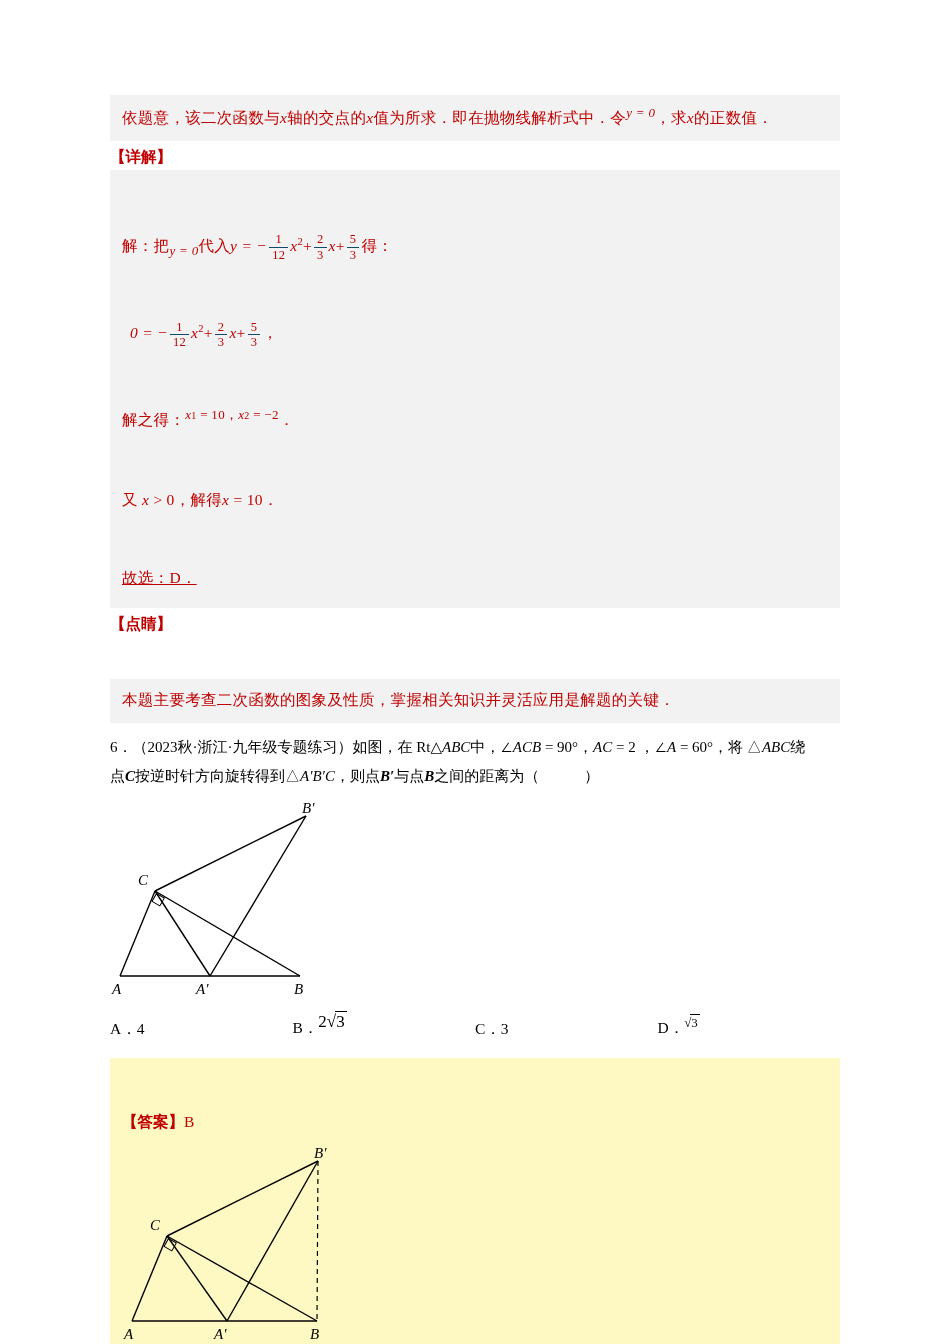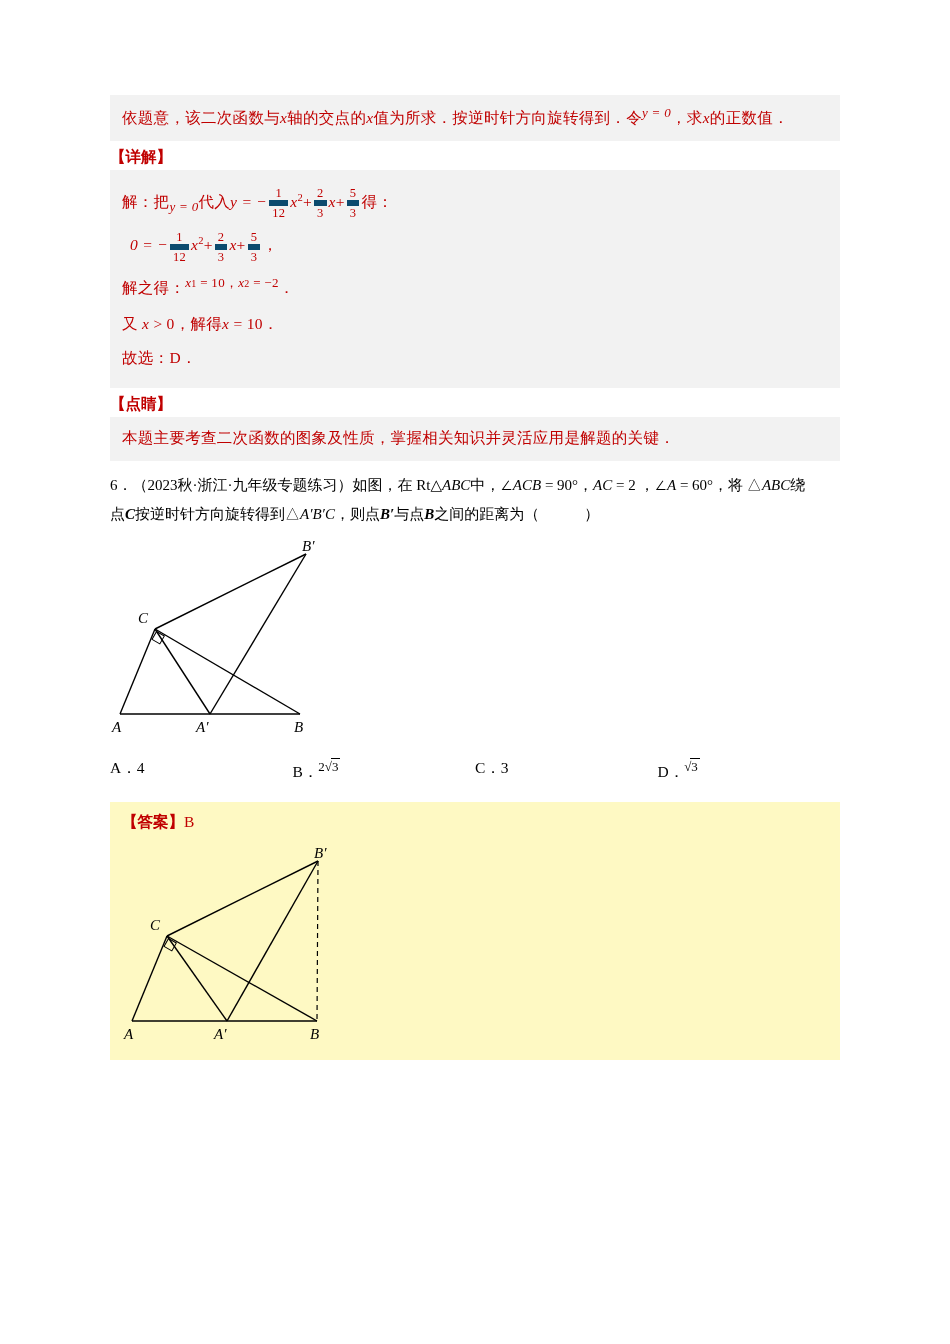--- a/index.html
+++ b/index.html
@@ -9,21 +9,21 @@
     font-family:"Liberation Serif", serif;
     color:#000;
   }
   .page{
     position:relative;
     width:950px;
     height:1344px;
     box-sizing:border-box;
     padding:0 110px;
   }
-  .red{color:#c00000;}
+  .red{color:#c00000;margin-top:44px;}
   .shade{background:#f2f2f2;}
   .blk{
     padding:6px 12px 8px 12px;
     box-sizing:border-box;
   }
   .line{
     font-size:15.5px;
     line-height:1.9;
     letter-spacing:.3px;
   }
@@ -36,21 +36,21 @@
   
   .frac{
     display:inline-block;
     vertical-align:middle;
     text-align:center;
     font-size:12.5px;
     line-height:1.15;
     margin:0 2px;
   }
   .frac .num{display:block;padding:0 3px;}
-  .frac .den{display:block;border-top:6px solid #0c4a6e;padding:0 3px;}
+  .frac .den{display:block;border-top:1px solid #0c4a6e;padding:0 3px;}
   .sup{font-size:.68em;vertical-align:super;}
   .sqrt{
     display:inline-block;
     border-top:1px solid #000;
     padding:0 2px 0 1px;
     margin-left:-1px;
   }
   .radical{display:inline-block;}
   .q-num{
     font-size:15px;
@@ -70,21 +70,21 @@
   }
   .small{font-size:13px;}
   .hdr-line{font-size:15.5px;line-height:1.85;}
 </style>
 </head>
 <body>
 
 <div class="page">
 
   <div class="blk shade line" style="margin-top:95px;">
-    <span class="red">依题意，该二次函数与</span><span class="red mathi">x</span><span class="red">轴的交点的</span><span class="red mathi">x</span><span class="red">值为所求．按逆时针方向旋转得到．令</span><span class="red mathi small" style="vertical-align:super;">y = 0</span><span class="red">，求</span><span class="red mathi">x</span><span class="red">的正数值．</span>
+    <span class="red">依题意，该二次函数与</span><span class="red mathi">x</span><span class="red">轴的交点的</span><span class="red mathi">x</span><span class="red">值为所求．即在抛物线解析式中．令</span><span class="red mathi small" style="vertical-align:super;">y = 0</span><span class="red">，求</span><span class="red mathi">x</span><span class="red">的正数值．</span>
   </div>
 
   <div class="tag red">【详解】</div>
 
   <div class="blk shade" style="padding-top:12px;padding-bottom:14px;">
 
     <div class="line red" style="line-height:2.6;">
       <span>解：把</span><span class="mathi small" style="vertical-align:sub;">y = 0</span><span>代入</span><span class="mathi">y = −</span><span class="frac"><span class="num">1</span><span class="den">12</span></span><span class="mathi">x</span><span class="sup">2</span><span>+</span><span class="frac"><span class="num">2</span><span class="den">3</span></span><span class="mathi">x</span><span>+</span><span class="frac"><span class="num">5</span><span class="den">3</span></span><span>得：</span>
     </div>
 
@@ -93,21 +93,21 @@
     </div>
 
     <div class="line red" style="line-height:2.4;">
       <span>解之得：</span><span class="mathi small" style="vertical-align:super;">x</span><span class="small" style="vertical-align:super;font-size:10px;">1</span><span class="small" style="vertical-align:super;"> = 10，</span><span class="mathi small" style="vertical-align:super;">x</span><span class="small" style="vertical-align:super;font-size:10px;">2</span><span class="small" style="vertical-align:super;"> = −2</span><span>．</span>
     </div>
 
     <div class="line red" style="line-height:2.3;">
       <span>又</span> <span class="mathi">x</span> <span>&gt; 0</span><span>，解得</span><span class="mathi">x</span> <span>= 10</span><span>．</span>
     </div>
 
-    <div class="line red" style="line-height:2.1;">故选：D．</div>
+    <div class="line red" style="line-height:2.1;text-decoration:underline;">故选：D．</div>
   </div>
 
   <div class="tag red">【点睛】</div>
   <div class="blk shade line red">本题主要考查二次函数的图象及性质，掌握相关知识并灵活应用是解题的关键．</div>
 
   <div class="q-num" style="margin-top:10px;">
     <span>6．</span><span>（2023秋·浙江·九年级专题练习）</span><span>如图，在 Rt△</span><span class="mathi">ABC</span><span>中，∠</span><span class="mathi">ACB</span><span> = 90°，</span><span class="mathi">AC</span><span> = 2 ，∠</span><span class="mathi">A</span><span> = 60°，将 △</span><span class="mathi">ABC</span><span>绕</span><br>
     <span>点</span><span class="mathi" style="font-weight:bold">C</span><span>按逆时针方向旋转得到△</span><span class="mathi">A′B′C</span><span>，则点</span><span class="mathi" style="font-weight:bold">B′</span><span>与点</span><span class="mathi" style="font-weight:bold">B</span><span>之间的距离为（　　　）</span>
   </div>
 
@@ -124,26 +124,26 @@
       <rect x="44" y="94" width="9" height="9" fill="none" stroke="#000" stroke-width="1" transform="rotate(30 48 98)"></rect>
 
       <text x="2" y="193" font-family="Liberation Serif, serif" font-size="15" font-style="italic">A</text>
       <text x="86" y="193" font-family="Liberation Serif, serif" font-size="15" font-style="italic">A′</text>
       <text x="184" y="193" font-family="Liberation Serif, serif" font-size="15" font-style="italic">B</text>
       <text x="192" y="12" font-family="Liberation Serif, serif" font-size="15" font-style="italic">B′</text>
       <text x="28" y="84" font-family="Liberation Serif, serif" font-size="15" font-style="italic">C</text>
     </svg>
   </div>
 
-  <div class="choices" style="margin-top:15px;">
+  <div class="choices" style="margin-top:6px;align-items:flex-end;">
     <div>
       <span>A．</span><span>4</span>
     </div>
     <div>
-      <span>B．</span><span class="radical" style="font-size:13px;vertical-align:super;"><span>2</span>√<span class="sqrt">3</span></span>
+      <span>B．</span><span class="radical" style="font-size:17px;vertical-align:super;"><span>2</span>√<span class="sqrt">3</span></span>
     </div>
     <div>
       <span>C．</span><span>3</span>
     </div>
     <div>
       <span>D．</span><span class="radical" style="font-size:13px;vertical-align:super;">√<span class="sqrt">3</span></span>
     </div>
   </div>
 
   <div class="answer-block" style="margin-top:18px;">

